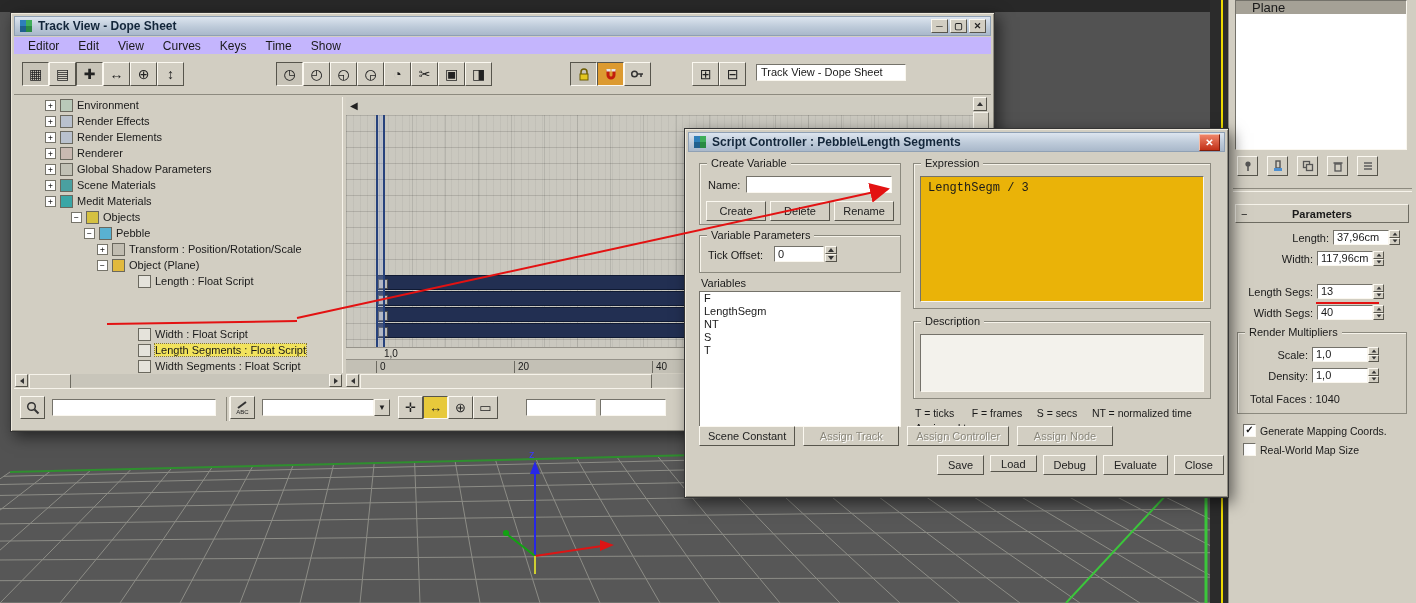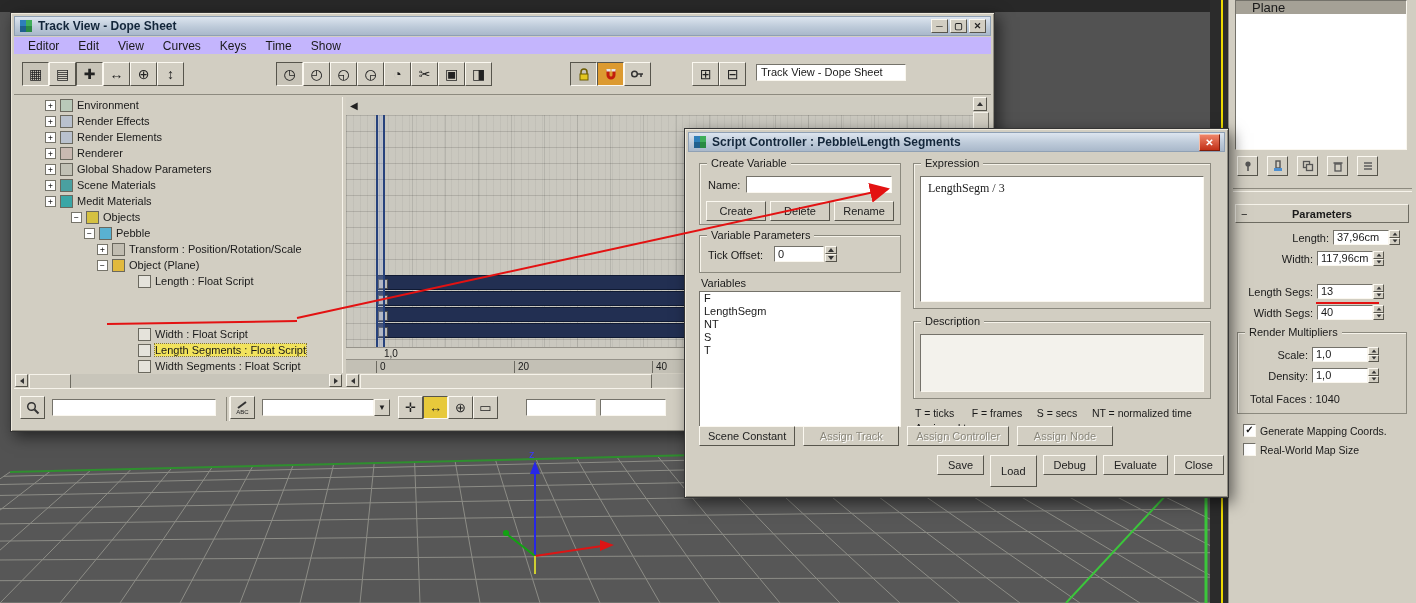--- a/index.html
+++ b/index.html
@@ -89,22 +89,22 @@
   .legend{position:absolute;top:-7px;left:7px;background:#d2cec2;padding:0 4px;font-size:11px;}
   .dlabel{position:absolute;font-size:11px;}
   .dfield{position:absolute;background:#fff;font-size:11px;padding:1px 3px;box-sizing:border-box;}
   .spinner{position:absolute;width:12px;display:flex;flex-direction:column;}
   .spinner .sbtn{flex:1;display:flex;align-items:center;justify-content:center;border:1px solid;
       border-color:#fbf8f0 #57554c #57554c #fbf8f0;background:#d2cec2;}
   .tri-up{border-left:3px solid transparent;border-right:3px solid transparent;border-bottom:4px solid #333;}
   .tri-dn{border-left:3px solid transparent;border-right:3px solid transparent;border-top:4px solid #333;}
   #var-list{position:absolute;left:14px;top:162px;width:202px;height:136px;background:#fff;font-size:11px;}
   #var-list .vrow{padding:0 4px;height:13px;line-height:13px;}
-  #expr-box{position:absolute;left:6px;top:12px;right:6px;bottom:6px;background:#ffffff;
-      font-family:Liberation Serif, serif;font-size:12px;padding:4px 7px;box-sizing:border-box;}
+  #expr-box{position:absolute;left:6px;top:12px;right:6px;bottom:6px;background:#eab308;
+      font-family:Liberation Mono, monospace;font-size:12px;padding:4px 7px;box-sizing:border-box;}
   #desc-box{position:absolute;left:6px;top:12px;right:6px;bottom:6px;background:#f3f2ec;}
   #hints{position:absolute;left:230px;top:278px;font-size:10.5px;white-space:pre;}
   #assignedto{position:absolute;left:230px;top:293px;font-size:11px;}
 
   
   #panel{position:absolute;left:1228px;top:0;width:188px;height:603px;background:#d2cec2;z-index:15;
       border-left:1px solid #8d8a7f;box-sizing:border-box;}
   #stack-list{position:absolute;left:6px;top:0;width:172px;height:150px;background:#fff;}
   #stack-sel{height:13px;background:#a5a196;padding:0 4px 0 16px;line-height:13px;font-size:13px;}
   #stack-icons{position:absolute;left:8px;top:156px;display:flex;gap:9px;}
@@ -559,21 +559,21 @@
 
     <span class="btn" style="height:20px;padding:0 8px;min-width:96px;box-sizing:border-box">Scene Constant</span>
         <span class="btn disabled" style="height:20px;padding:0 8px;min-width:96px;box-sizing:border-box">Assign Track</span>
         <span class="btn disabled" style="height:20px;padding:0 8px;min-width:96px;box-sizing:border-box">Assign Controller</span>
         <span class="btn disabled" style="height:20px;padding:0 8px;min-width:96px;box-sizing:border-box">Assign Node</span>
       </span>
 
     <span style="position:absolute;left:252px;top:326px;display:flex;gap:6px">
 
     <span class="btn" style="height:20px;padding:0 10px">Save</span>
-        <span class="btn" style="height:32px;padding:0 10px">Load</span>
+        <span class="btn" style="height:17px;padding:0 10px">Load</span>
         <span class="btn" style="height:20px;padding:0 10px">Debug</span>
         <span class="btn" style="height:20px;padding:0 10px">Evaluate</span>
         <span class="btn" style="height:20px;padding:0 10px">Close</span>
       </span>
   </div>
 
   <div id="panel">
     <div id="stack-list" class="sunken">
       <div id="stack-sel">Plane</div>
     </div>

